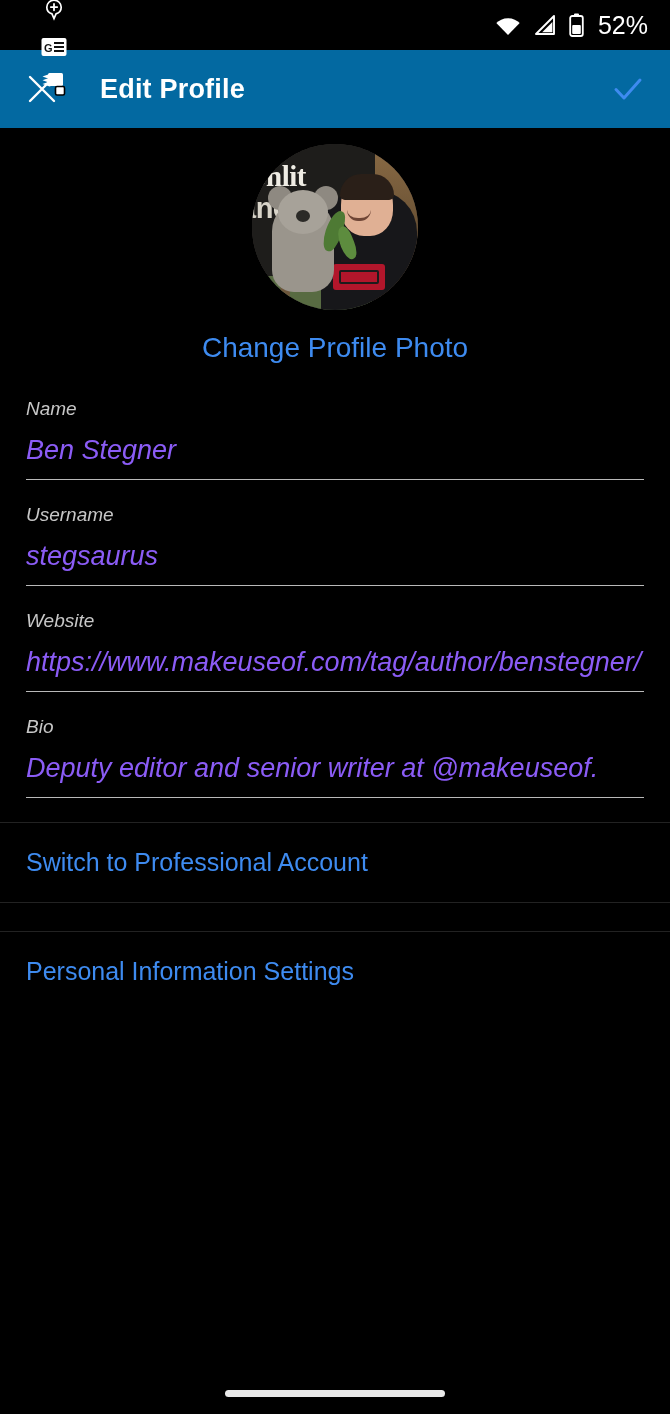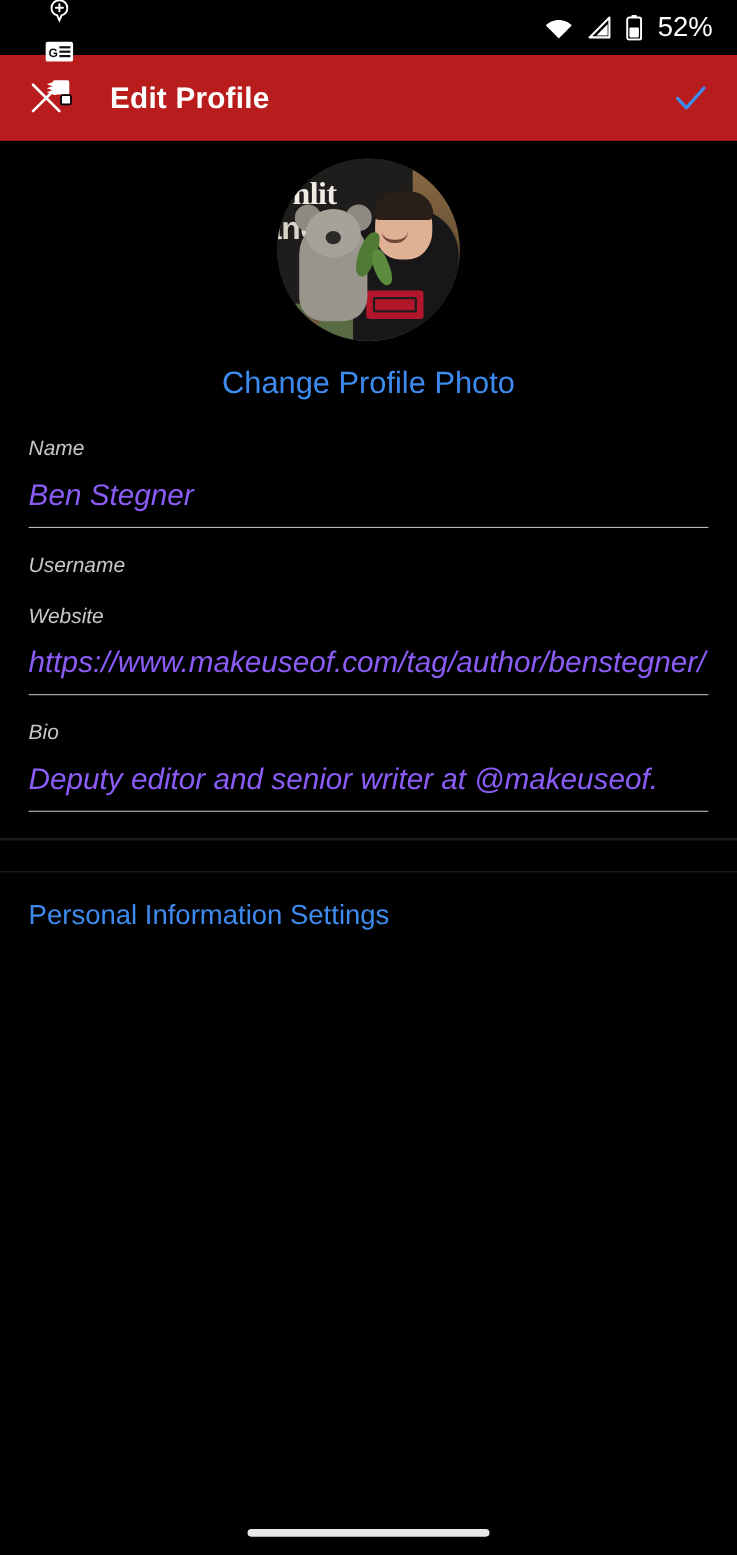--- a/index.html
+++ b/index.html
@@ -21,21 +21,21 @@
   }
   .sb-left { display:flex; align-items:center; gap:15px;flex-direction:column; }
   .sb-right { display:flex; gap:12px; margin-left:auto; }
   .sb-time { font-size:25px; font-weight:400; letter-spacing:.3px; }
   .sb-batt-text { font-size:25px; font-weight:500; margin-left:2px; }
   .sb-icon { display:inline-flex; align-items:center; justify-content:center; }
 
   
   .appbar {
     height:78px; width:100%;
-    background:#b91c1c;
+    background:#0369a1;
     display:flex; align-items:center;
     padding:8px 22px;
   }
   .appbar-title {
     color:#fff; font-size:27px; font-weight:700;
     margin-left:38px; letter-spacing:.2px;
   }
   .appbar-spacer { flex:1; }
   .icon-btn { display:inline-flex; align-items:center; justify-content:center;
               width:40px; height:40px; cursor:pointer; }
@@ -267,39 +267,43 @@
 
     <div class="field">
       <div class="field-label">Name</div>
       <div class="field-value-row">
         <span class="field-value">Ben Stegner</span>
       </div>
     </div>
 
     <div class="field">
       <div class="field-label">Username</div>
+      <div class="field-value-row">
+        <span class="field-value">stegsaurus</span>
+      </div>
     </div>
 
     <div class="field">
       <div class="field-label">Website</div>
       <div class="field-value-row">
         <span class="field-value">https://www.makeuseof.com/tag/author/benstegner/</span>
       </div>
     </div>
 
     <div class="field">
       <div class="field-label">Bio</div>
       <div class="field-value-row">
         <span class="field-value">Deputy editor and senior writer at @makeuseof.</span>
       </div>
     </div>
 
   </div>
 
   <div class="sep"></div>
+  <div class="link-row">Switch to Professional Account</div>
   <div class="sep"></div>
   <div class="spacer-row"></div>
   <div class="sep"></div>
   <div class="link-row">Personal Information Settings</div>
 
   <div class="gesture"></div>
 
 </div>
 
 </body></html>

